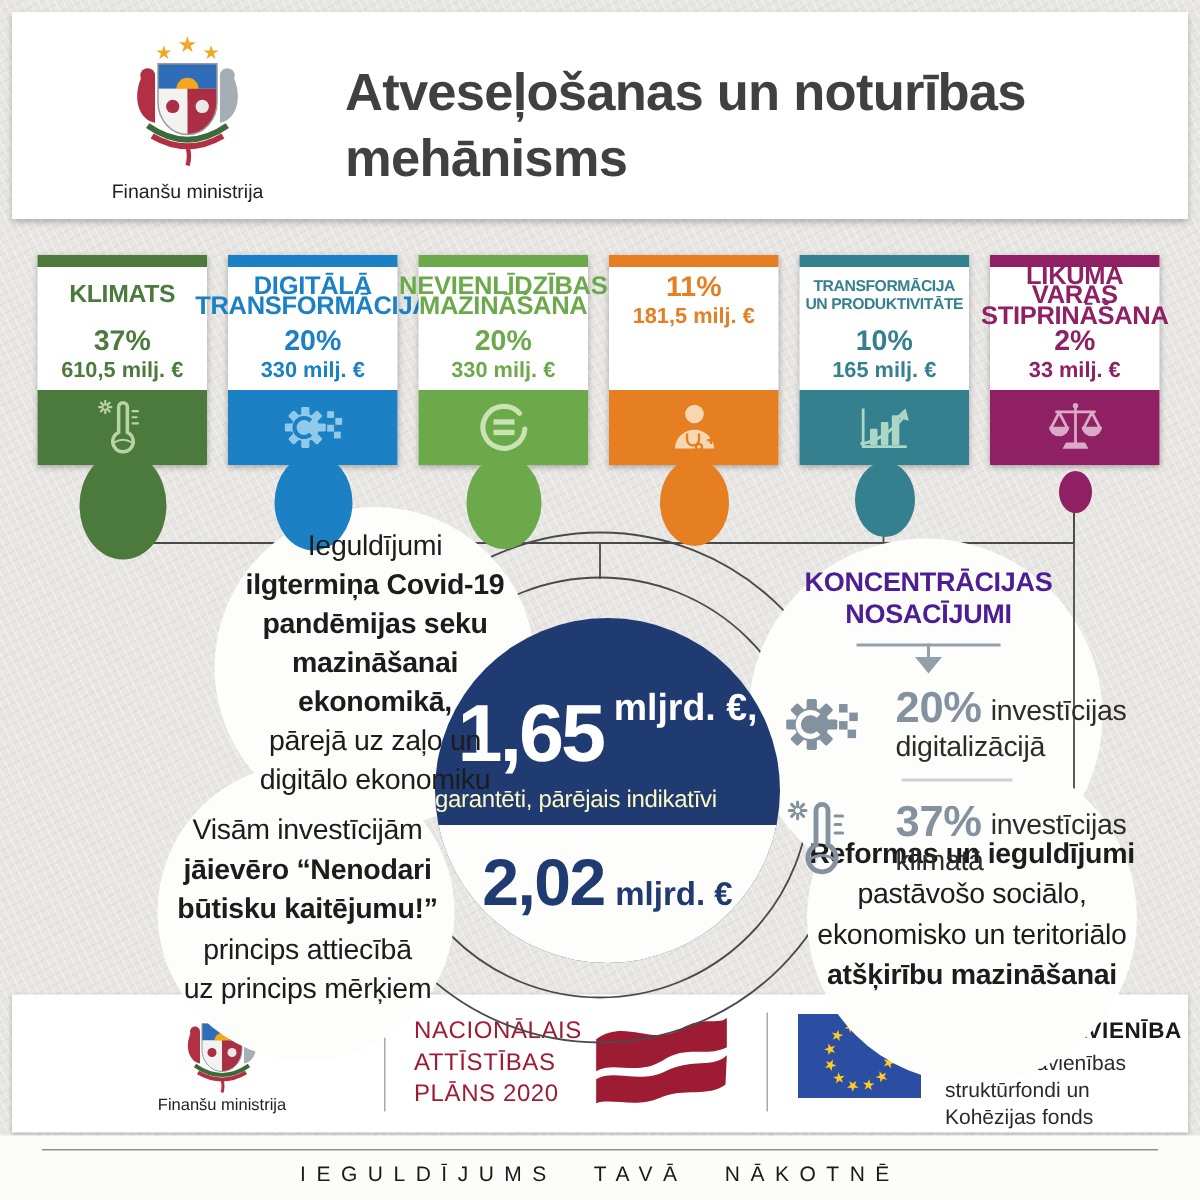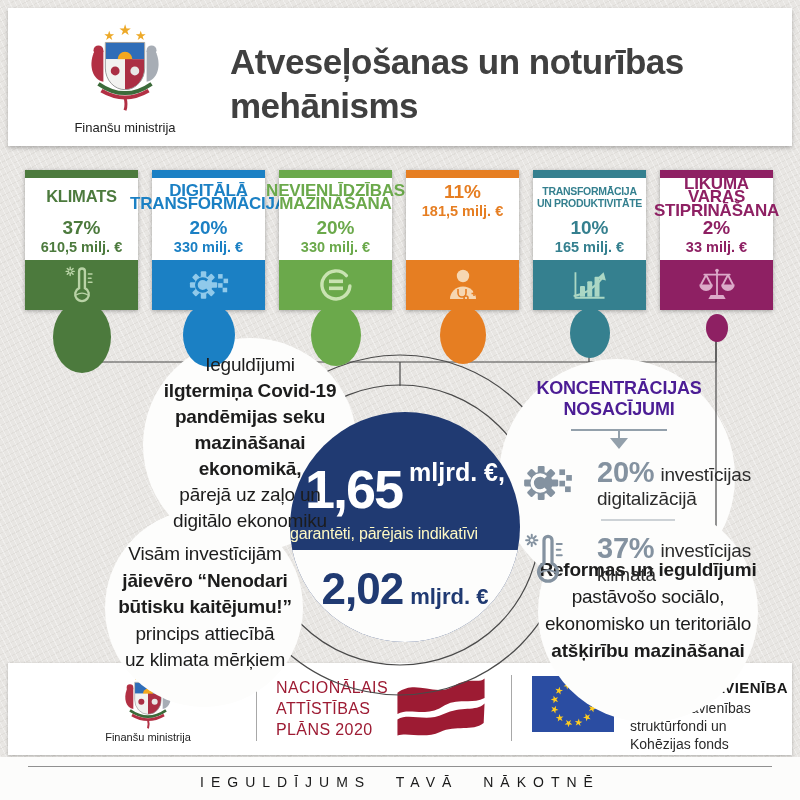--- a/index.html
+++ b/index.html
@@ -308,21 +308,21 @@
   <div class="b">ekonomikā,</div>
   <div>pārejā uz zaļo un</div>
   <div>digitālo ekonomiku</div>
 </div>
 
 <div class="btxt txt-dnsh">
   <div>Visām investīcijām</div>
   <div class="b">jāievēro “Nenodari</div>
   <div class="b">būtisku kaitējumu!”</div>
   <div>princips attiecībā</div>
-  <div>uz klimata mērķiem</div>
+  <div>uz princips mērķiem</div>
 </div>
 
 <div class="btxt txt-ref">
   <div class="b">Reformas un ieguldījumi</div>
   <div>pastāvošo sociālo,</div>
   <div>ekonomisko un teritoriālo</div>
   <div class="b">atšķirību mazināšanai</div>
 </div>
 
 <div class="abs konc">

